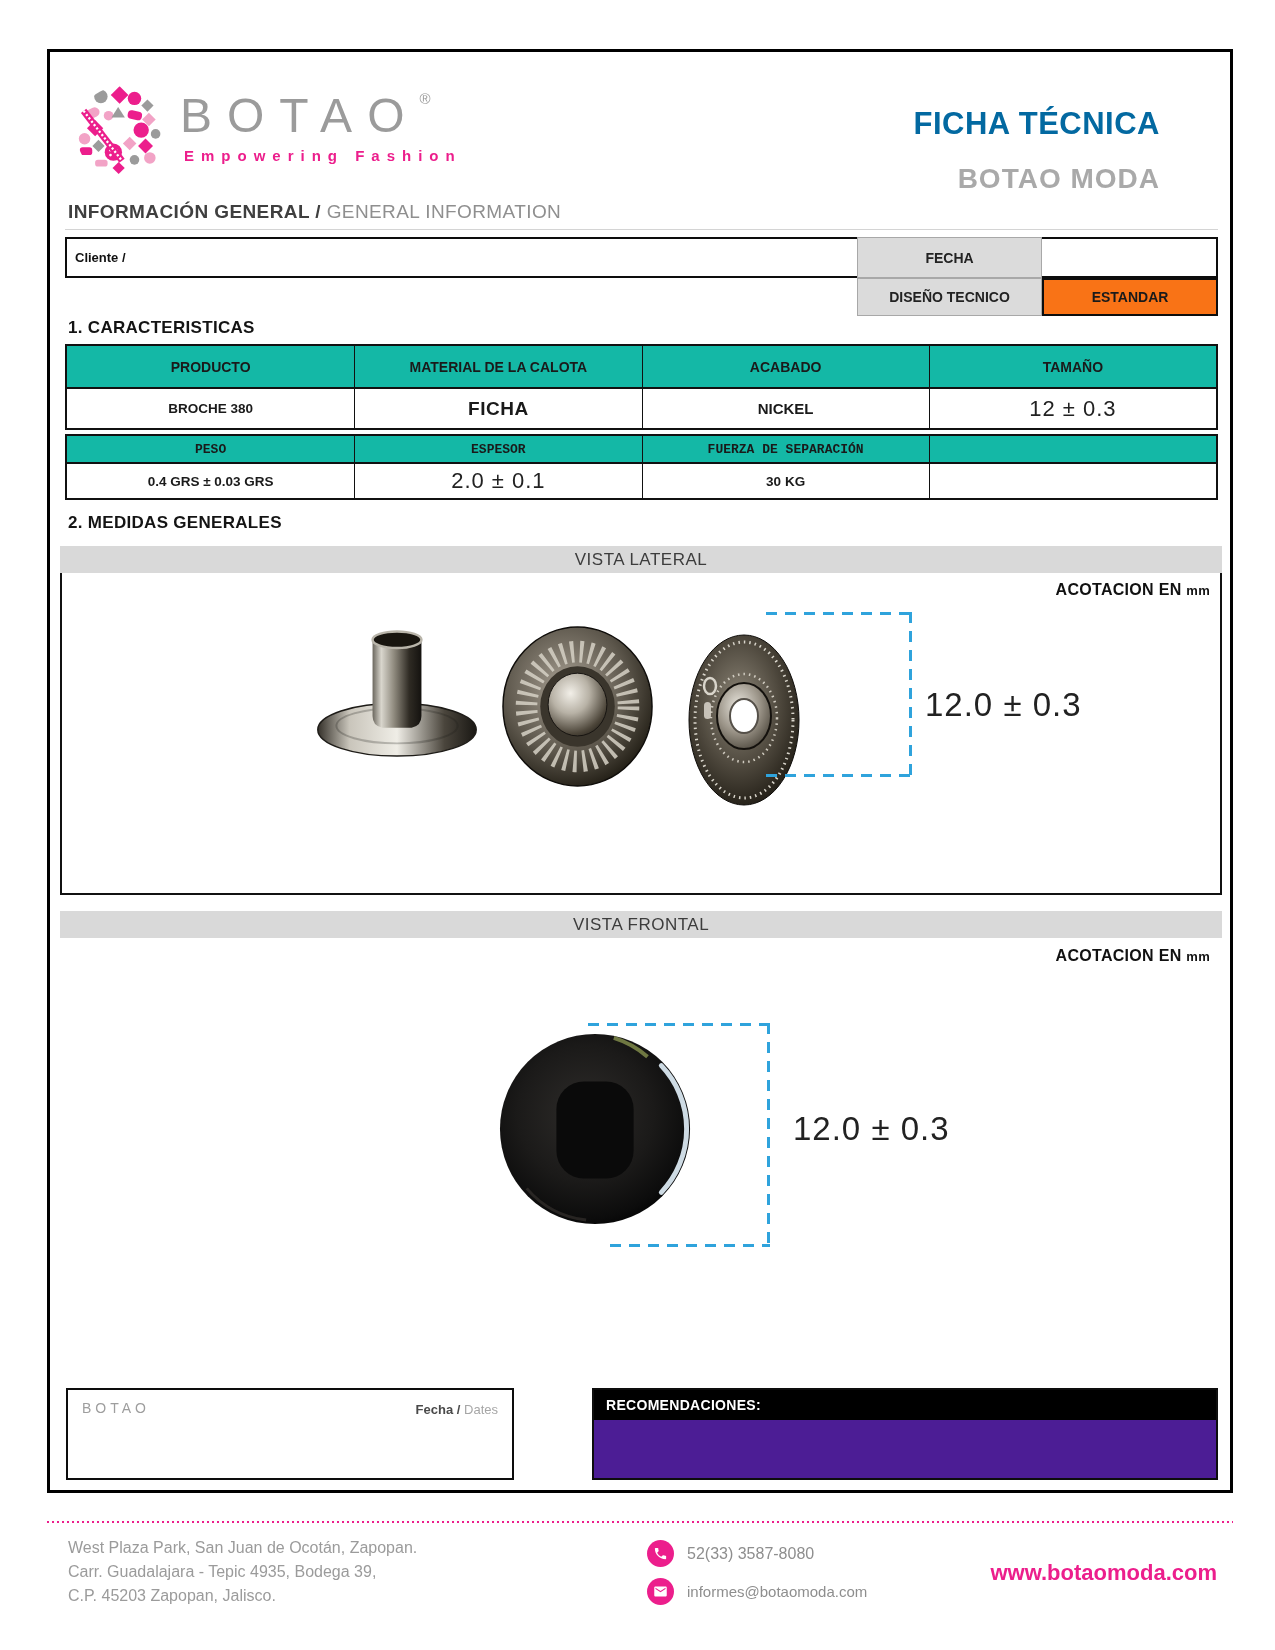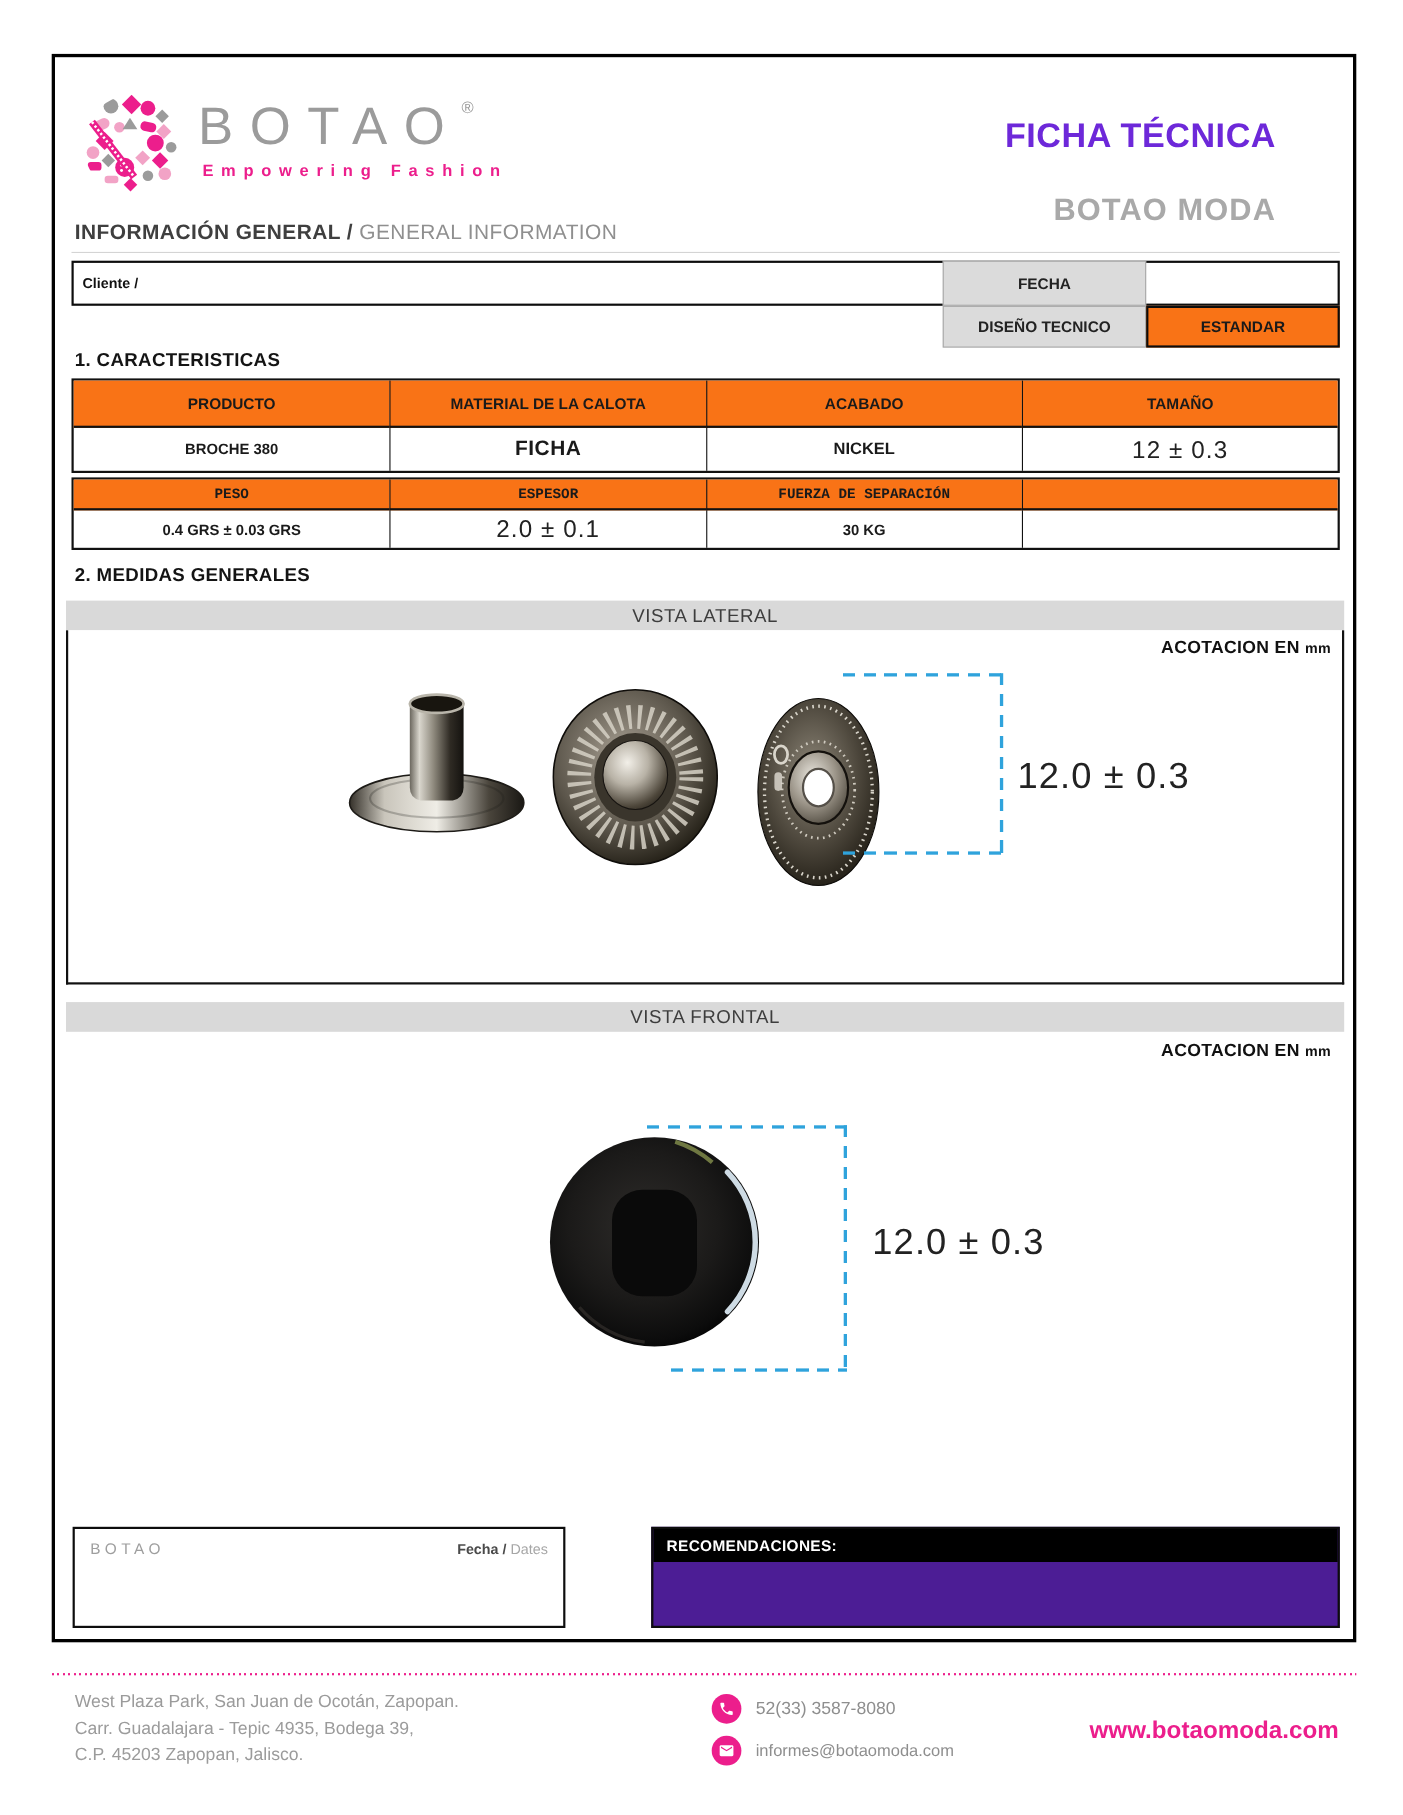--- a/index.html
+++ b/index.html
@@ -5,41 +5,41 @@
   html,body{margin:0;padding:0;background:#fff;}
   #page{position:relative;width:1275px;height:1650px;background:#fff;
         font-family:"Liberation Sans","DejaVu Sans",sans-serif;color:#1a1a1a;overflow:hidden;}
   .abs{position:absolute;}
   
   #frame{left:47px;top:49px;width:1186px;height:1444px;border:3px solid #000;box-sizing:border-box;}
   
   #wordmark{left:180px;top:88px;font-size:48px;letter-spacing:15px;color:#9b9b9b;font-weight:400;}
   #wordmark sup{font-size:15px;letter-spacing:0;vertical-align:28px;}
   #tagline{left:184px;top:147px;font-size:15px;font-weight:bold;letter-spacing:7px;color:#ec1e8c;}
-  #doc-title{left:700px;top:106px;width:460px;text-align:right;font-size:31px;font-weight:bold;color:#6d28d9;letter-spacing:.5px;}
-  #doc-subtitle{left:700px;top:163px;width:460px;text-align:right;font-size:28px;font-weight:bold;color:#a9a9a9;letter-spacing:1px;margin-top:12px;}
+  #doc-title{left:700px;top:106px;width:460px;text-align:right;font-size:31px;font-weight:bold;color:#0369a1;letter-spacing:.5px;}
+  #doc-subtitle{left:700px;top:163px;width:460px;text-align:right;font-size:28px;font-weight:bold;color:#a9a9a9;letter-spacing:1px;}
   #sec-heading{left:68px;top:201px;font-size:19px;letter-spacing:.4px;}
   #sec-heading .b{font-weight:bold;color:#3f3f3f;}
   #sec-heading .l{color:#8f8f8f;}
   .hairline{left:65px;top:229px;width:1153px;height:1px;background:#d4d4d4;}
   
   #client-box{left:65px;top:237px;width:1153px;height:41px;border:2px solid #0d0d0d;box-sizing:border-box;}
   #client-label{padding-left:8px;line-height:37px;font-size:13px;font-weight:bold;color:#111;}
   .graycell{background:#dbdbdb;border:1px solid #a8a8a8;box-sizing:border-box;display:flex;align-items:center;justify-content:center;font-size:14px;font-weight:bold;color:#222;}
   #fecha-cell{left:857px;top:237px;width:185px;height:41px;}
   #diseno-cell{left:857px;top:278px;width:185px;height:38px;}
   #estandar-cell{left:1042px;top:278px;width:176px;height:38px;border:2px solid #0d0d0d;box-sizing:border-box;background:#f97316;display:flex;align-items:center;justify-content:center;font-size:14px;font-weight:bold;}
   
   .h2{font-size:17px;font-weight:bold;color:#141414;letter-spacing:.3px;text-align:center;}
   
   .tbl{width:1153px;border:2px solid #111;box-sizing:border-box;background:#fff;}
   .trow{display:grid;grid-template-columns:1fr 1fr 1fr 1fr;}
   .cell{display:flex;align-items:center;justify-content:center;border-left:1px solid #111;text-align:center;}
   .cell:first-child{border-left:none;}
-  .hrow .cell{background:#f97316;border-bottom:2px solid #111;font-weight:bold;}
+  .hrow .cell{background:#14b8a6;border-bottom:2px solid #111;font-weight:bold;}
   #t1 .hrow .cell{height:41px;font-size:14px;}
   #t1 .vrow .cell{height:39px;}
   #t2 .hrow .cell{height:26px;font-size:13px;font-family:Liberation Mono, monospace;}
   #t2 .vrow .cell{height:34px;}
   .v-sm{font-size:13.5px;font-weight:bold;}
   .v-md{font-size:15px;font-weight:bold;}
   .v-zk{font-size:19px;font-weight:bold;letter-spacing:.5px;}
   .v-big{font-size:22px;font-weight:400;letter-spacing:1px;color:#222;}
   
   .banner{width:1162px;height:27px;background:#d9d9d9;display:flex;align-items:center;justify-content:center;font-size:17px;color:#3d3d3d;letter-spacing:.5px;}

